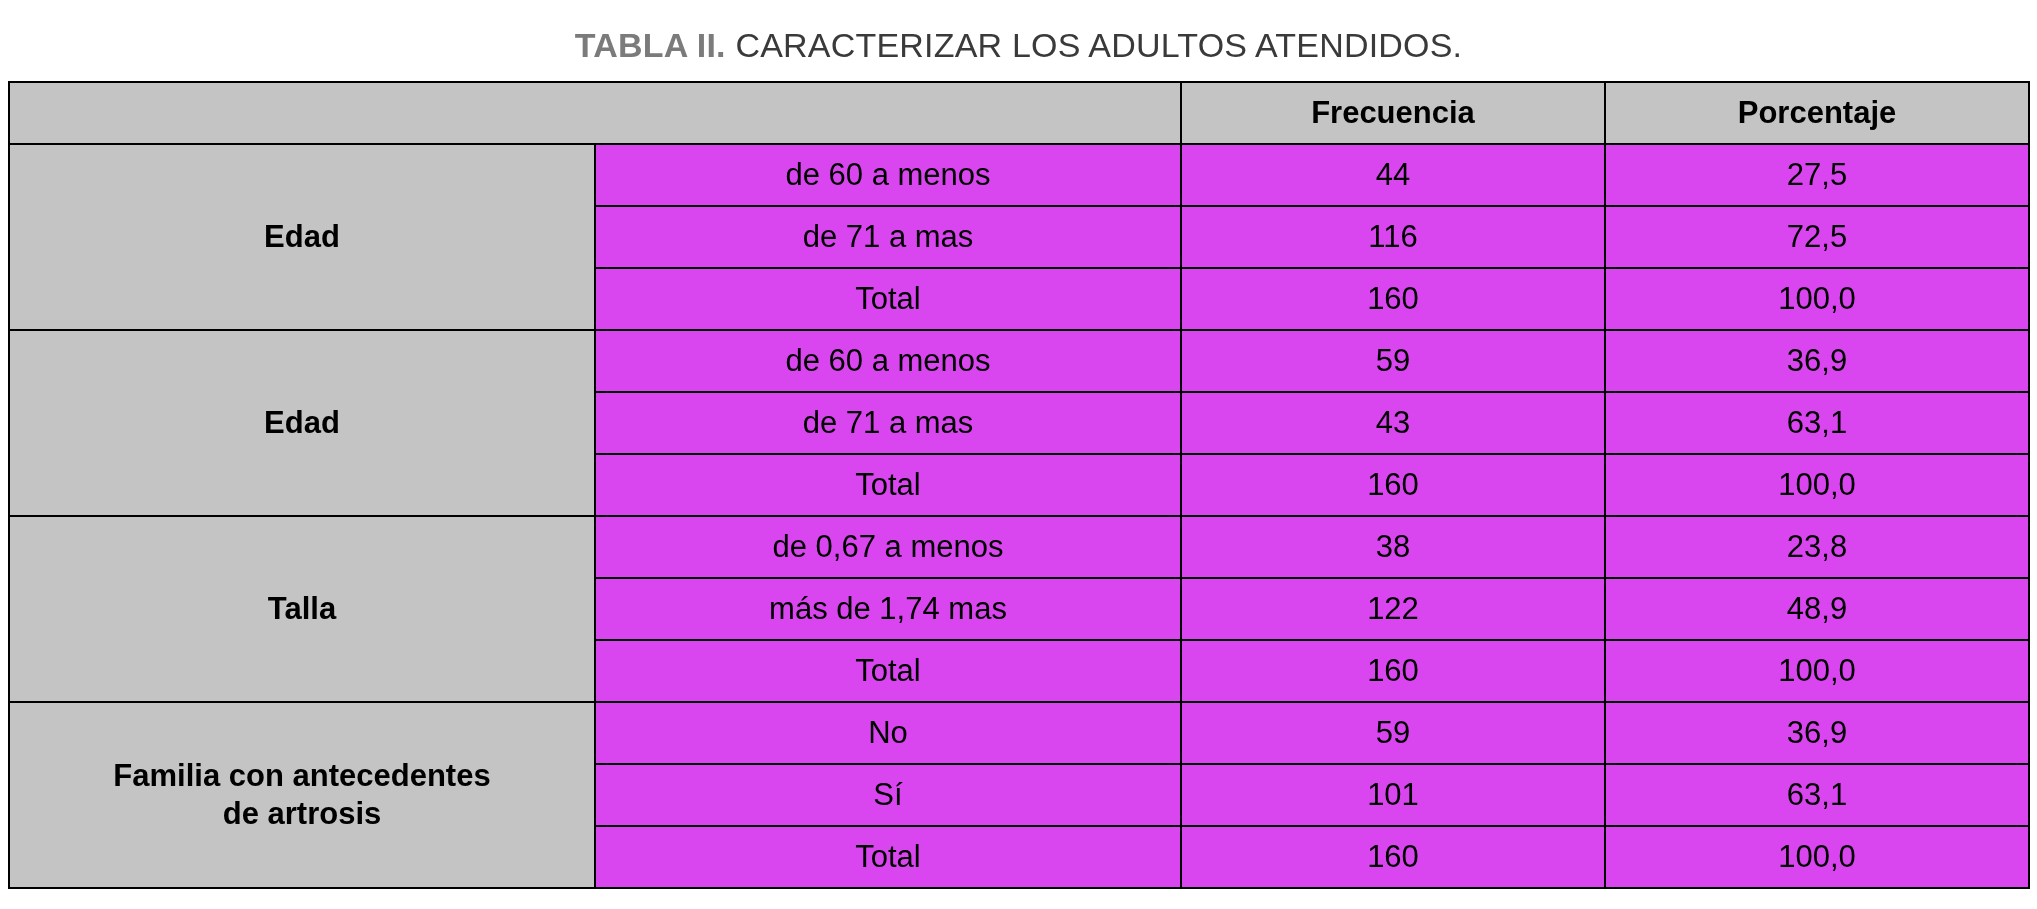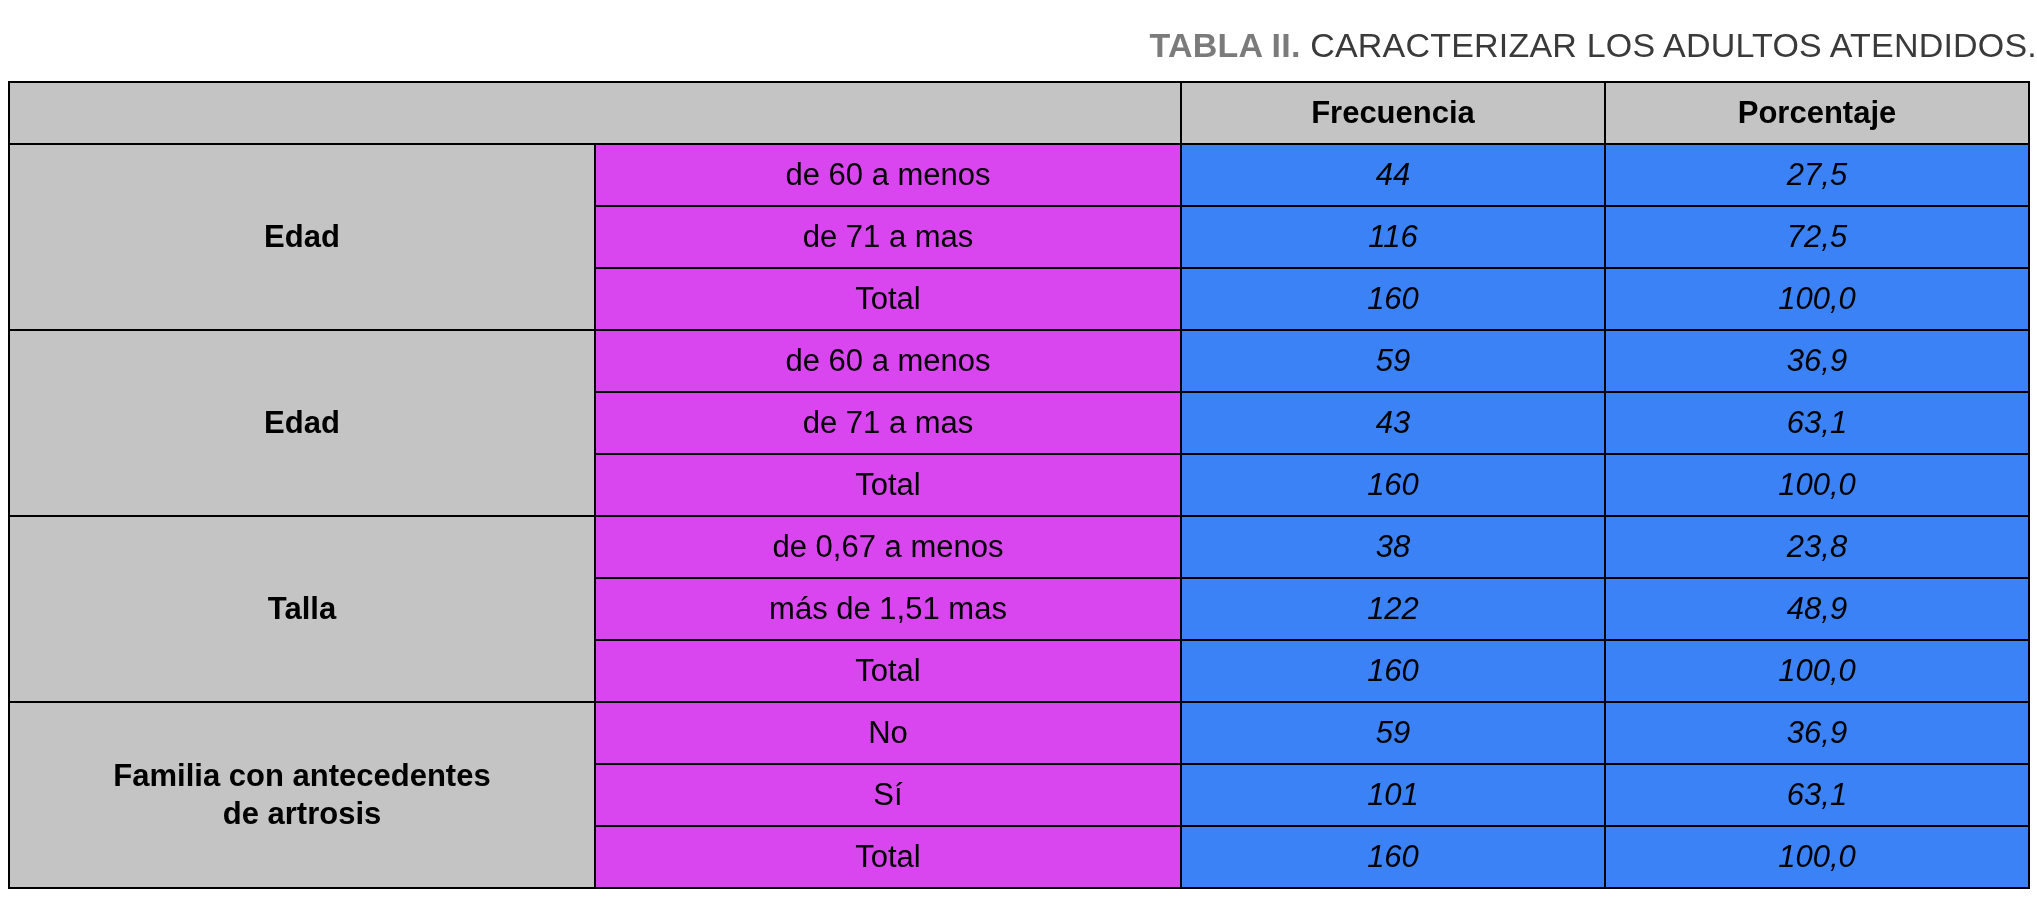--- a/index.html
+++ b/index.html
@@ -15,21 +15,21 @@
     overflow: hidden;
   }
   .page {
     position: relative;
     width: 2037px;
     height: 909px;
     box-sizing: border-box;
     padding: 0;
   }
   .title {
-    text-align: right;
+    text-align: center;
     font-size: 34px;
     letter-spacing: 0.2px;
     color: #3f3f3f;
     padding: 26px 0 16px 0;
     white-space: nowrap;
   }
   .title .tbl-label {
     font-weight: bold;
     color: #7b7b7b;
   }
@@ -67,24 +67,23 @@
     width: 668px;
     line-height: 1.22;
     margin-left: 32px;
   }
   td.cat-cell {
     background: #d946ef;
     width: 504px;
     font-weight: normal;
   }
   td.num-cell {
-    background: #3b82f6;
+    background: #d946ef;
     width: 424px;
     font-weight: normal;
-    font-style: italic;
   }
 </style>
 </head>
 <body>
 
 <div class="page">
 
   <div class="title">
     <span class="tbl-label">TABLA II.</span>
     <span class="tbl-caption">CARACTERIZAR LOS ADULTOS ATENDIDOS.</span>
@@ -134,21 +133,21 @@
         <td class="num-cell">100,0</td>
       </tr>
 
       <tr>
         <td class="group-cell" rowspan="3">Talla</td>
         <td class="cat-cell">de 0,67 a menos</td>
         <td class="num-cell">38</td>
         <td class="num-cell">23,8</td>
       </tr>
       <tr>
-        <td class="cat-cell">más de 1,51 mas</td>
+        <td class="cat-cell">más de 1,74 mas</td>
         <td class="num-cell">122</td>
         <td class="num-cell">48,9</td>
       </tr>
       <tr>
         <td class="cat-cell">Total</td>
         <td class="num-cell">160</td>
         <td class="num-cell">100,0</td>
       </tr>
 
       <tr>

